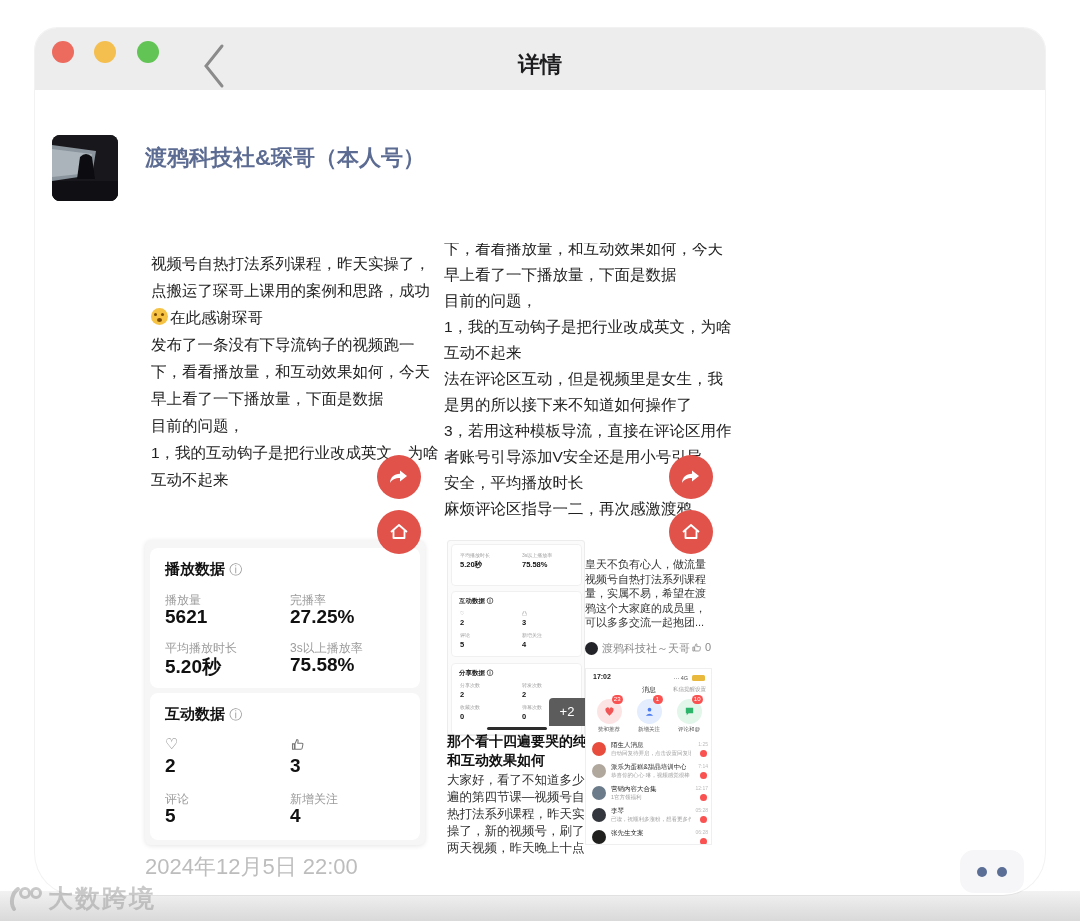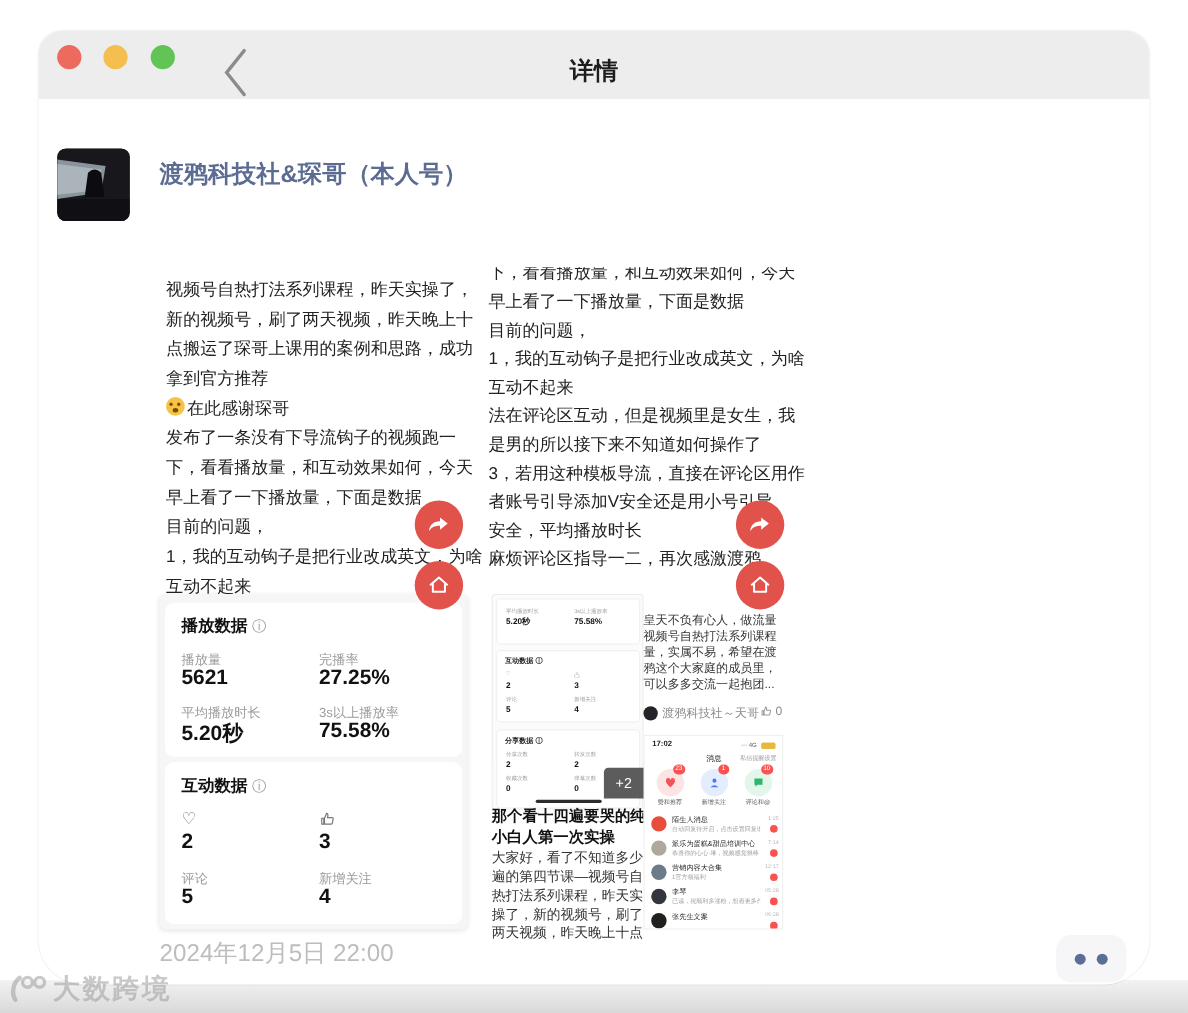--- a/index.html
+++ b/index.html
@@ -101,23 +101,21 @@
         <polygon points="0,10 44,16 40,40 0,46" fill="#8a949c"></polygon>
         <polygon points="0,14 40,19 37,38 0,42" fill="#aab4ba"></polygon>
         <path d="M28 22 q6 -6 12 0 l3 22 h-18 z" fill="#0c0c10"></path>
         <rect y="46" width="66" height="20" fill="#101014"></rect>
       </svg>
     </div>
     <div class="author">渡鸦科技社&amp;琛哥（本人号）</div>
 
     <div class="col col1">
       <span class="ln">视频号自热打法系列课程，昨天实操了，</span>
-      <span class="ln">新的视频号，刷了两天视频，昨天晚上十</span>
       <span class="ln">点搬运了琛哥上课用的案例和思路，成功</span>
-      <span class="ln">拿到官方推荐</span>
       <span class="ln"><i class="emoji-face"></i><span>在此感谢琛哥</span></span>
       <span class="ln">发布了一条没有下导流钩子的视频跑一</span>
       <span class="ln">下，看看播放量，和互动效果如何，今天</span>
       <span class="ln">早上看了一下播放量，下面是数据</span>
       <span class="ln">目前的问题，</span>
       <span class="ln">1，我的互动钩子是把行业改成英文，为啥</span>
       <span class="ln">互动不起来</span>
     </div>
 
     <div class="col col2">
@@ -216,21 +214,21 @@
           <div class="ml" style="left:70px; top:40px;">弹幕次数</div>
           <div class="mv" style="left:70px; top:48px;">0</div>
           <div class="homebar"></div>
         </div>
       </div>
     </div>
     <div class="badge-more">+2</div>
 
     <div class="thumb-title">
       <span class="ln" style="display:block; white-space:nowrap;">那个看十四遍要哭的纯</span>
-      <span class="ln" style="display:block; white-space:nowrap;">小白人第一次实操</span>
+      <span class="ln" style="display:block; white-space:nowrap;">和互动效果如何</span>
     </div>
     <div class="thumb-body">
       <span class="ln">大家好，看了不知道多少</span>
       <span class="ln">遍的第四节课—视频号自</span>
       <span class="ln">热打法系列课程，昨天实</span>
       <span class="ln">操了，新的视频号，刷了</span>
       <span class="ln">两天视频，昨天晚上十点</span>
     </div>
 
     <div class="cmt">

